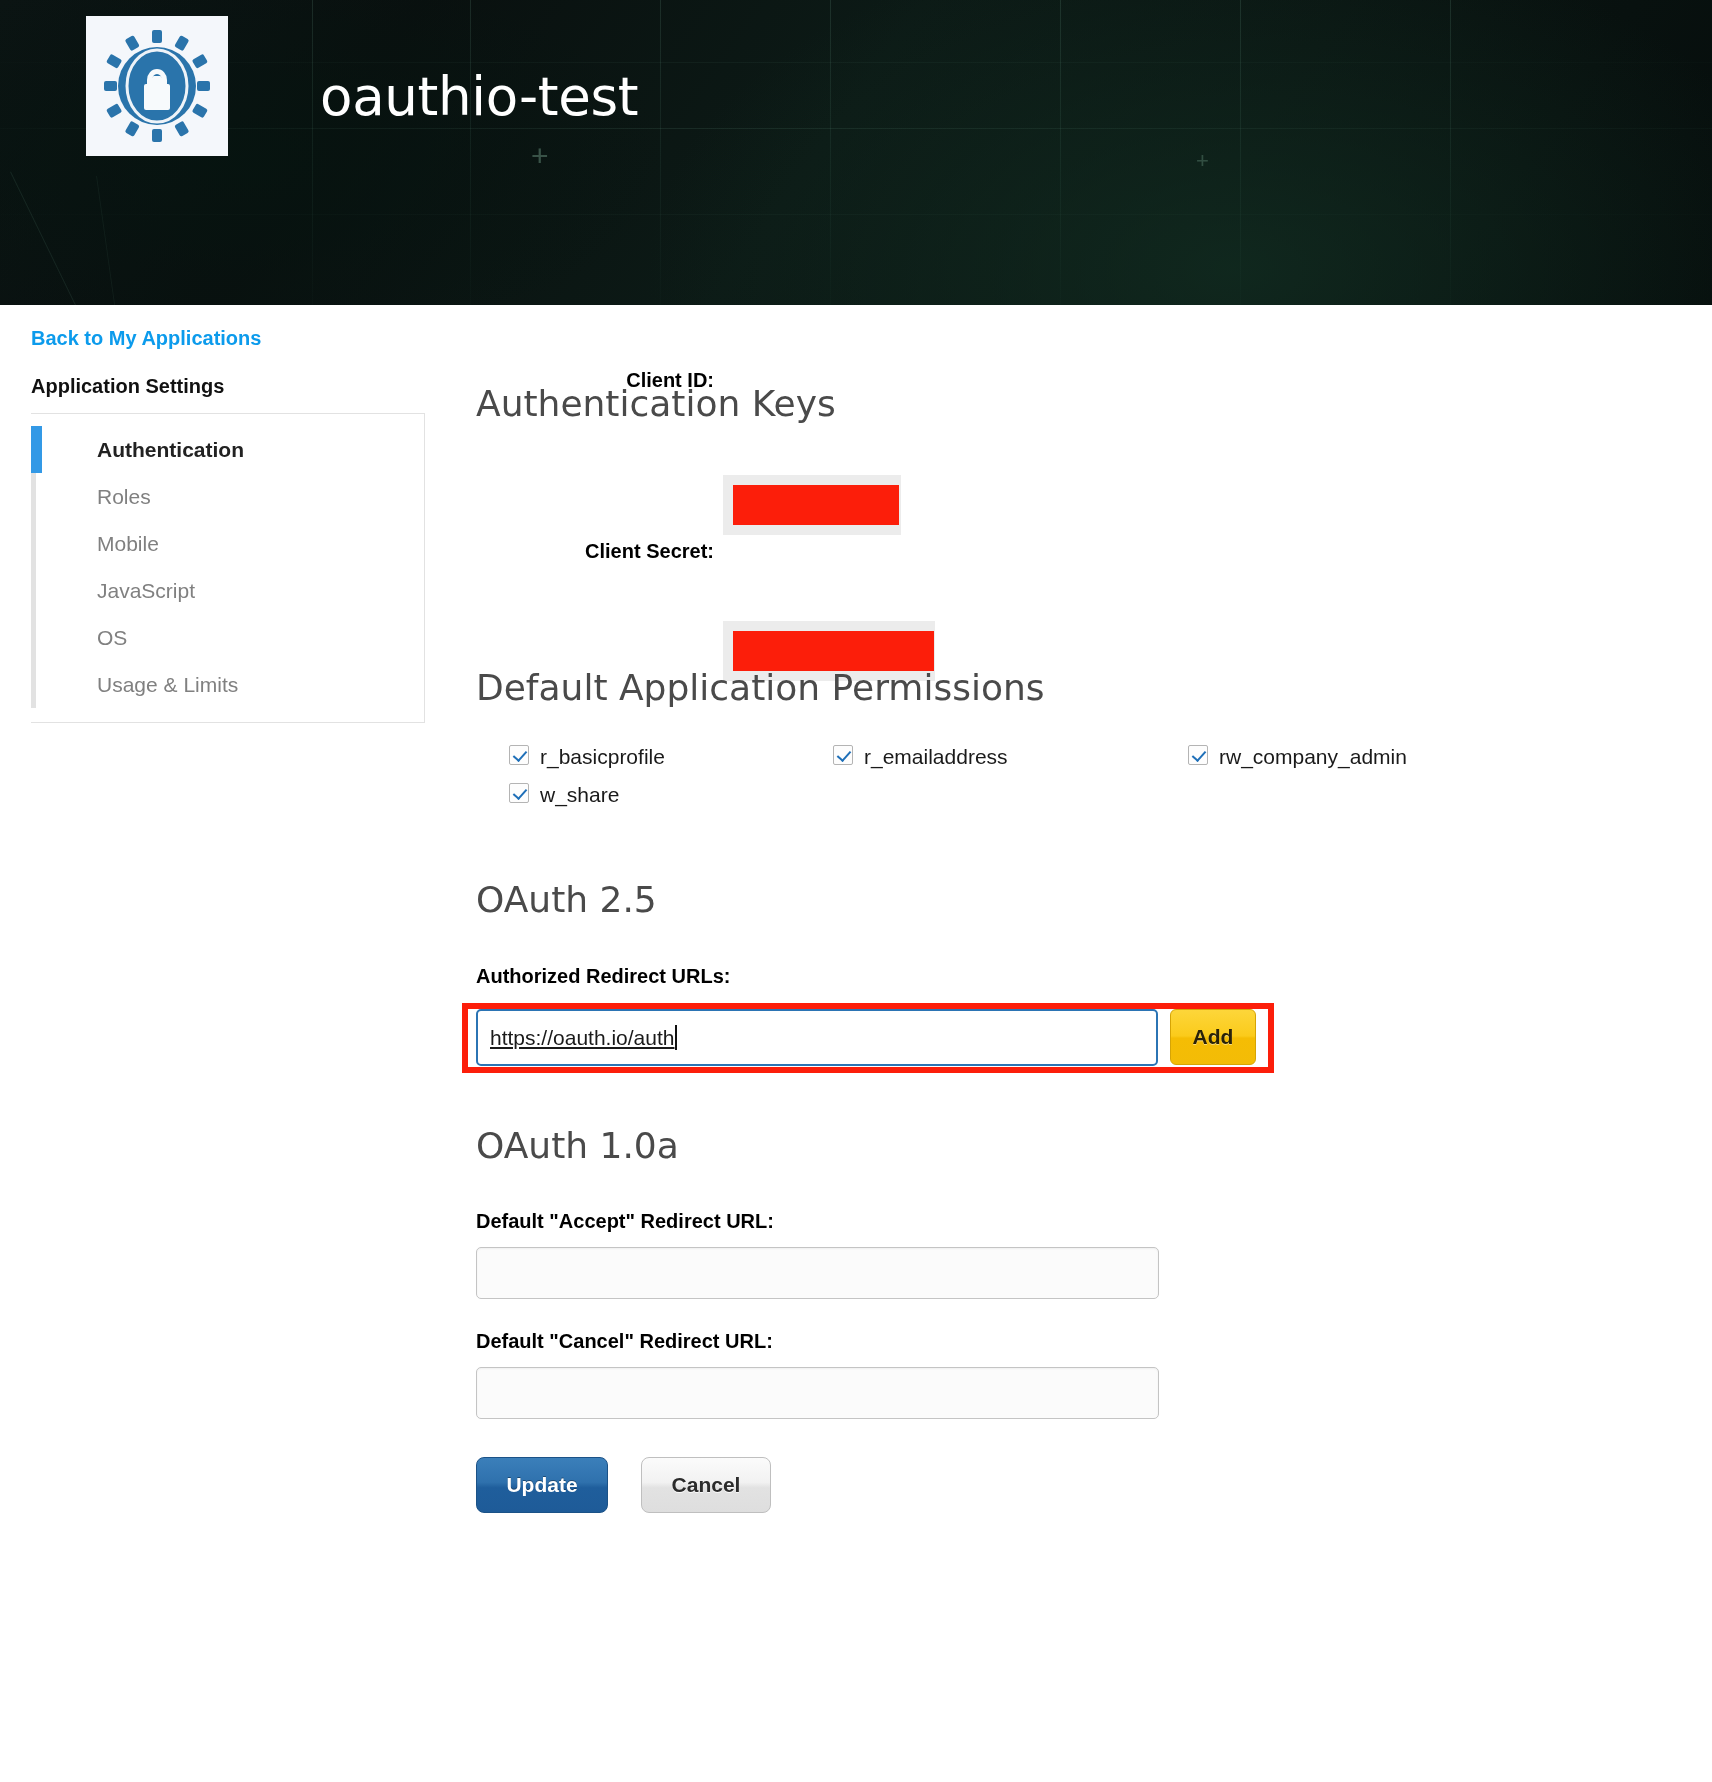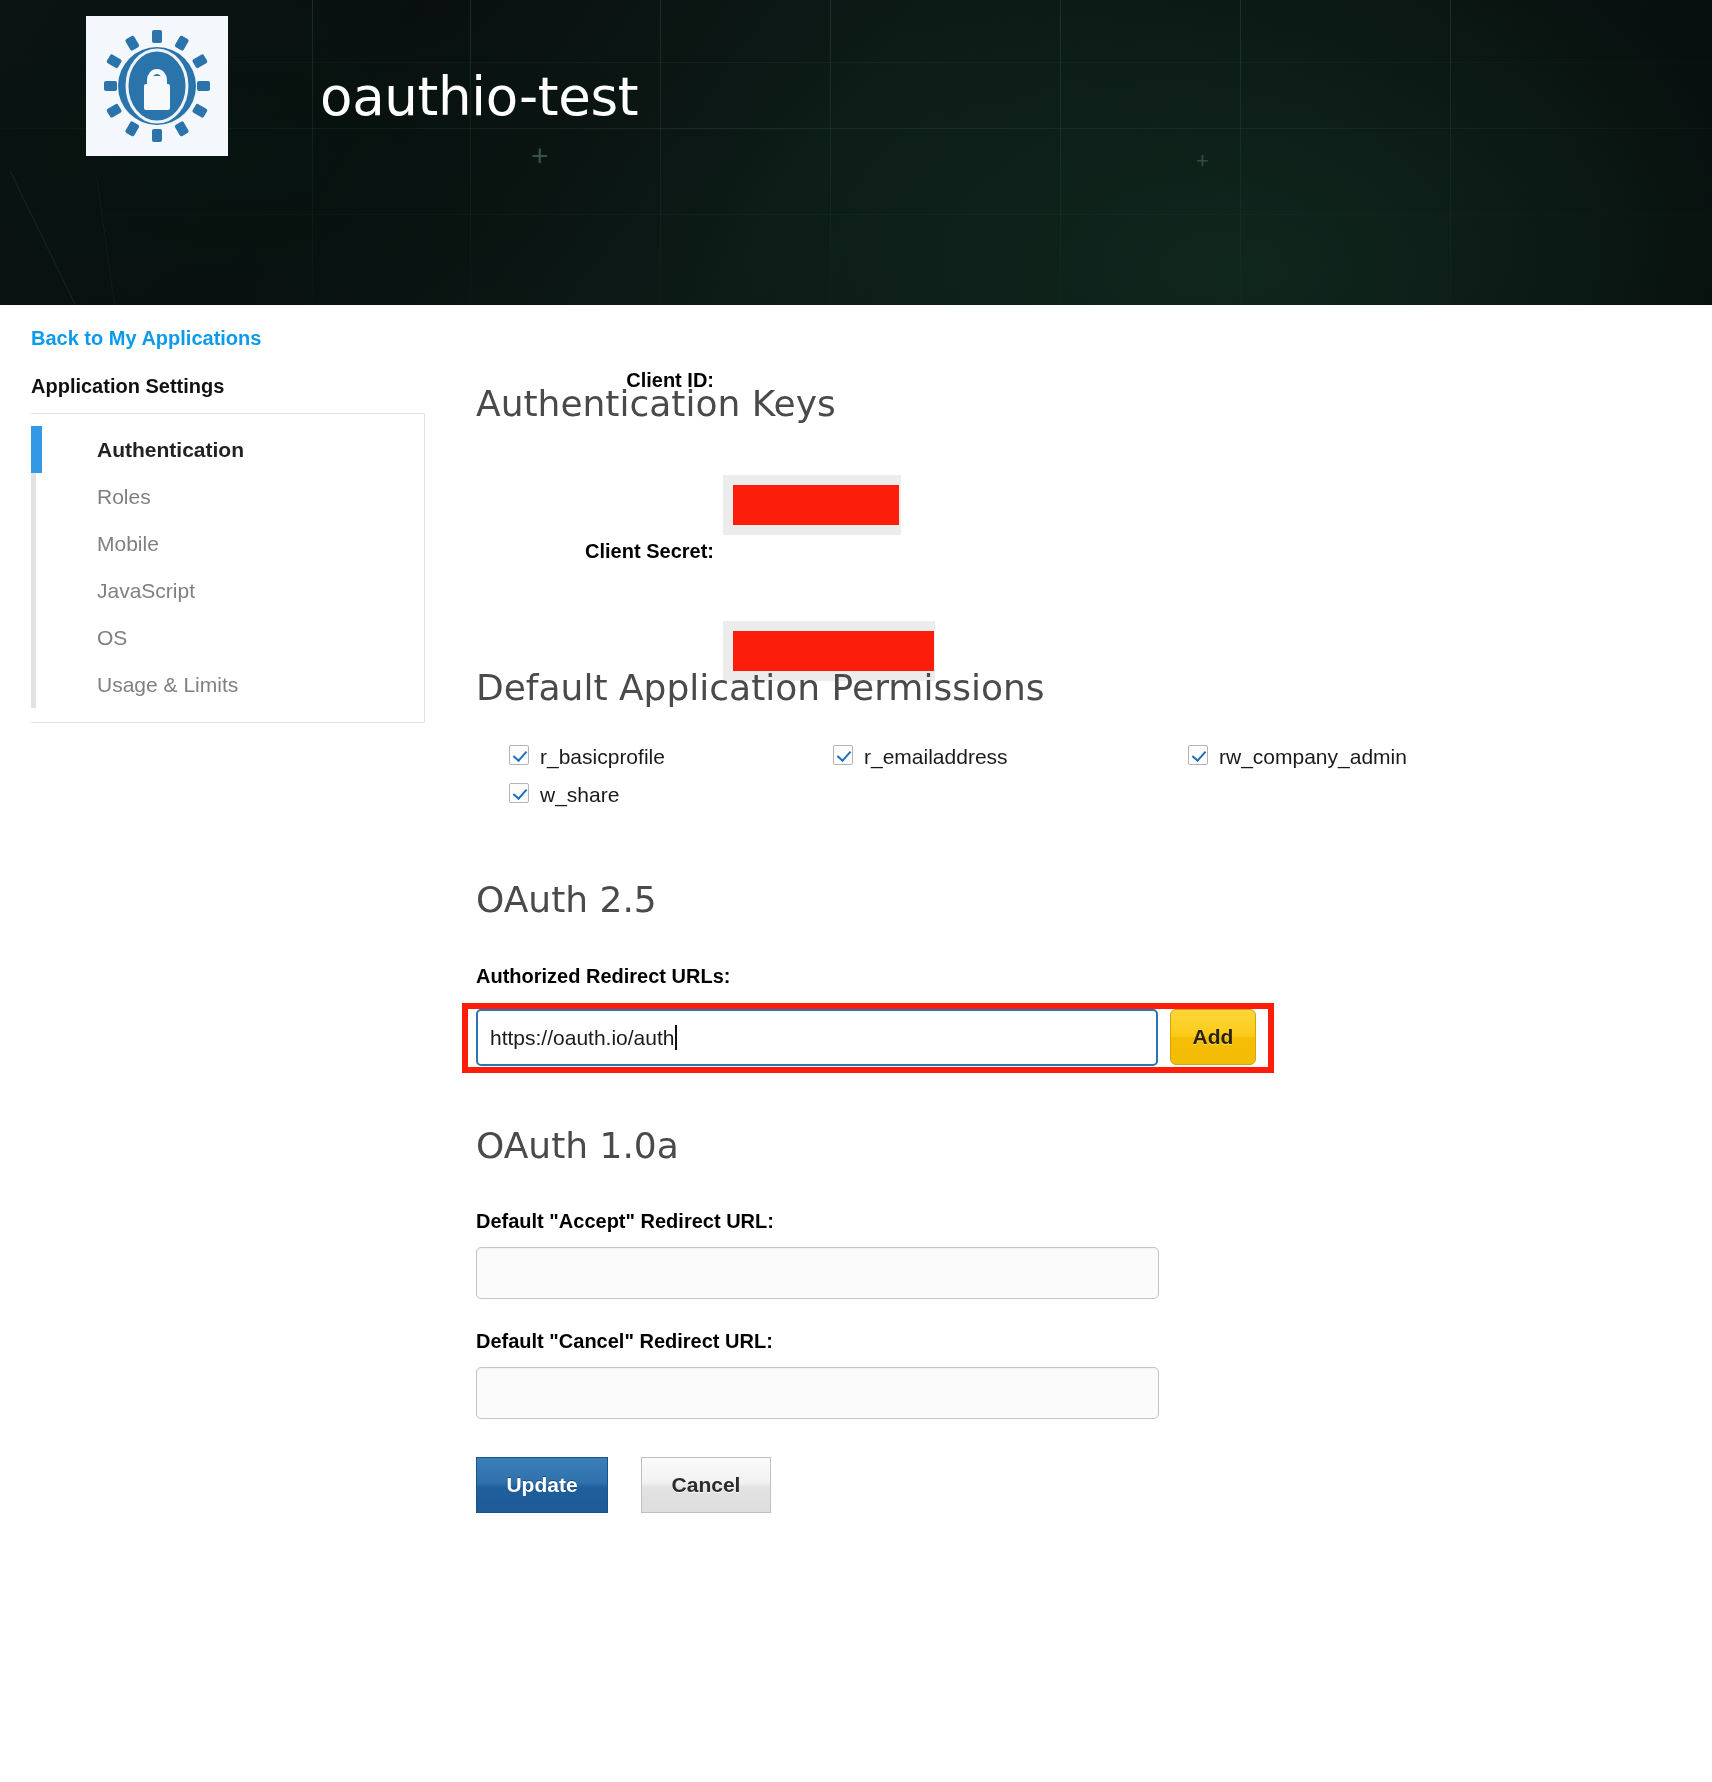--- a/index.html
+++ b/index.html
@@ -259,20 +259,21 @@
     box-sizing: border-box;
     border: 2px solid #2b74b4;
     border-radius: 5px;
     background: #ffffff;
     font-size: 21px;
     color: #1a1a1a;
     padding: 0 12px;
     font-family: "Liberation Sans", sans-serif;
     display: flex;
     align-items: center;
+    text-decoration: underline;
   }
   .caret {
     display: inline-block;
     width: 1.6px;
     height: 25px;
     background: #111111;
     margin-left: 1px;
   }
   .add-btn {
     position: absolute;
@@ -301,21 +302,21 @@
     color: #333333;
     padding: 0 12px;
     font-family: "Liberation Sans", sans-serif;
     box-shadow: inset 0 1px 2px rgba(0,0,0,0.05);
   }
 
   
   .btn {
     position: absolute;
     box-sizing: border-box;
-    border-radius: 0;
+    border-radius: 8px;
     font-size: 21px;
     font-weight: bold;
     display: flex;
     align-items: center;
     justify-content: center;
     cursor: pointer;
     font-family: "Liberation Sans", sans-serif;
   }
   .btn-primary {
     background: linear-gradient(180deg, #3b7fba 0%, #2f71ad 45%, #1f5e9c 55%, #1e5b98 100%);

